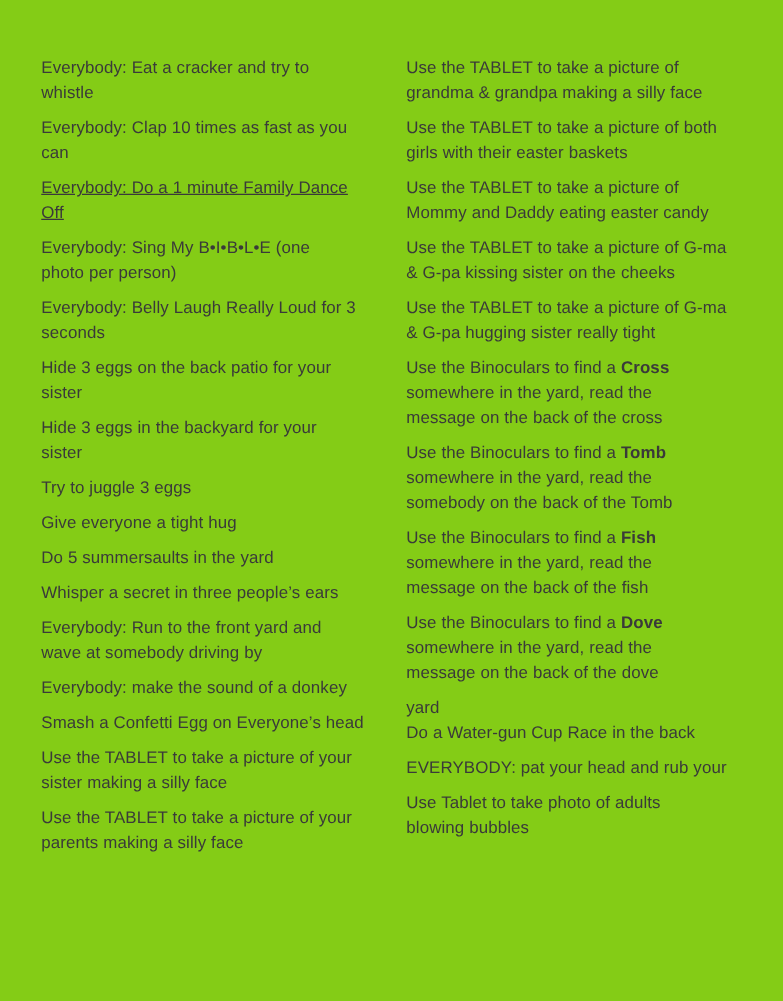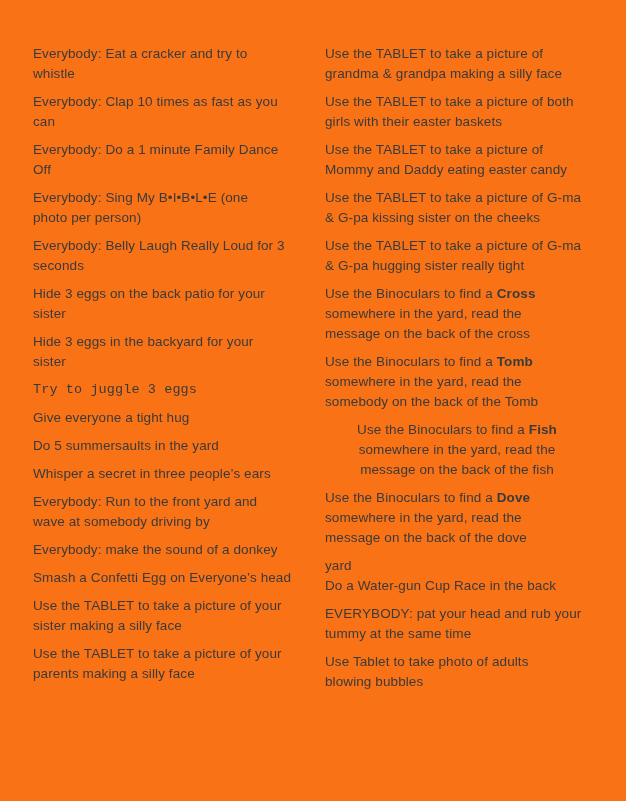--- a/index.html
+++ b/index.html
@@ -36,52 +36,52 @@
     display: block;
     white-space: nowrap;
   }
   .bold {
     font-weight: bold;
   }
 </style>
 </head>
 <body>
 
-<div class="page" style="background: #f97316;">
+<div class="page" style="background: #84cc16;">
   <div class="columns">
     <div class="col">
         <p class="list-item" style="color: rgb(58, 58, 58);">
           <span class="line"><span>Everybody: Eat a cracker and try to</span></span>
           <span class="line"><span>whistle</span></span>
         </p>
         <p class="list-item" style="color: rgb(58, 58, 58);">
           <span class="line"><span>Everybody: Clap 10 times as fast as you</span></span>
           <span class="line"><span>can</span></span>
         </p>
-        <p class="list-item" style="color: rgb(58, 58, 58);">
+        <p class="list-item" style="color: rgb(58, 58, 58); text-decoration: underline;">
           <span class="line"><span>Everybody: Do a 1 minute Family Dance</span></span>
           <span class="line"><span>Off</span></span>
         </p>
         <p class="list-item" style="color: rgb(58, 58, 58);">
           <span class="line"><span>Everybody: Sing My B•I•B•L•E (one</span></span>
           <span class="line"><span>photo per person)</span></span>
         </p>
         <p class="list-item" style="color: rgb(58, 58, 58);">
           <span class="line"><span>Everybody: Belly Laugh Really Loud for 3</span></span>
           <span class="line"><span>seconds</span></span>
         </p>
         <p class="list-item" style="color: rgb(58, 58, 58);">
           <span class="line"><span>Hide 3 eggs on the back patio for your</span></span>
           <span class="line"><span>sister</span></span>
         </p>
         <p class="list-item" style="color: rgb(58, 58, 58);">
           <span class="line"><span>Hide 3 eggs in the backyard for your</span></span>
           <span class="line"><span>sister</span></span>
         </p>
-        <p class="list-item" style="color: rgb(58, 58, 58); font-family: Liberation Mono, monospace;">
+        <p class="list-item" style="color: rgb(58, 58, 58);">
           <span class="line"><span>Try to juggle 3 eggs</span></span>
         </p>
         <p class="list-item" style="color: rgb(58, 58, 58);">
           <span class="line"><span>Give everyone a tight hug</span></span>
         </p>
         <p class="list-item" style="color: rgb(58, 58, 58);">
           <span class="line"><span>Do 5 summersaults in the yard</span></span>
         </p>
         <p class="list-item" style="color: rgb(58, 58, 58);">
           <span class="line"><span>Whisper a secret in three people’s ears</span></span>
@@ -129,37 +129,36 @@
         <p class="list-item" style="color: rgb(58, 58, 58);">
           <span class="line"><span>Use the Binoculars to find a </span><span class="bold">Cross</span></span>
           <span class="line"><span>somewhere in the yard, read the</span></span>
           <span class="line"><span>message on the back of the cross</span></span>
         </p>
         <p class="list-item" style="color: rgb(58, 58, 58);">
           <span class="line"><span>Use the Binoculars to find a </span><span class="bold">Tomb</span></span>
           <span class="line"><span>somewhere in the yard, read the</span></span>
           <span class="line"><span>somebody on the back of the Tomb</span></span>
         </p>
-        <p class="list-item" style="color: rgb(58, 58, 58); text-align: center;">
+        <p class="list-item" style="color: rgb(58, 58, 58);">
           <span class="line"><span>Use the Binoculars to find a </span><span class="bold">Fish</span></span>
           <span class="line"><span>somewhere in the yard, read the</span></span>
           <span class="line"><span>message on the back of the fish</span></span>
         </p>
         <p class="list-item" style="color: rgb(58, 58, 58);">
           <span class="line"><span>Use the Binoculars to find a </span><span class="bold">Dove</span></span>
           <span class="line"><span>somewhere in the yard, read the</span></span>
           <span class="line"><span>message on the back of the dove</span></span>
         </p>
         <p class="list-item" style="color: rgb(58, 58, 58);">
           <span class="line"><span>yard</span></span>
           <span class="line"><span>Do a Water-gun Cup Race in the back</span></span>
         </p>
         <p class="list-item" style="color: rgb(58, 58, 58);">
           <span class="line"><span>EVERYBODY: pat your head and rub your</span></span>
-          <span class="line"><span>tummy at the same time</span></span>
         </p>
         <p class="list-item" style="color: rgb(58, 58, 58);">
           <span class="line"><span>Use Tablet to take photo of adults</span></span>
           <span class="line"><span>blowing bubbles</span></span>
         </p>
       </div>
   </div>
 </div>
 
 </body></html>

